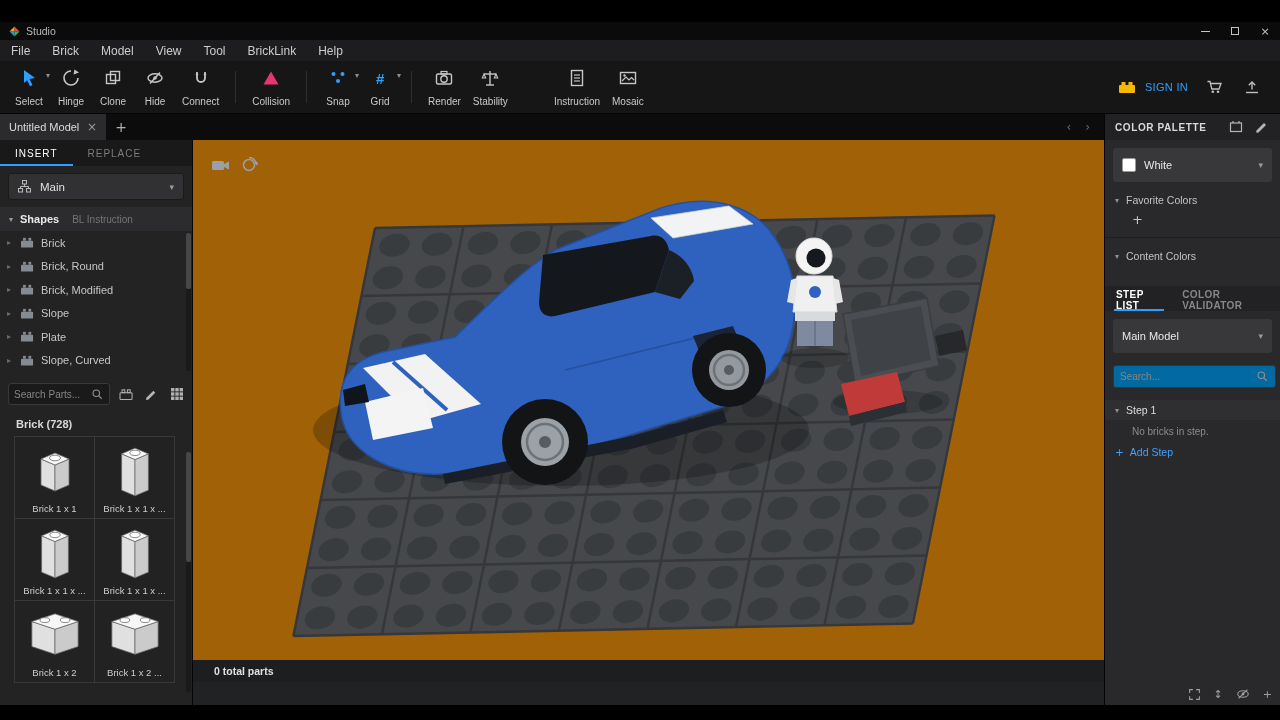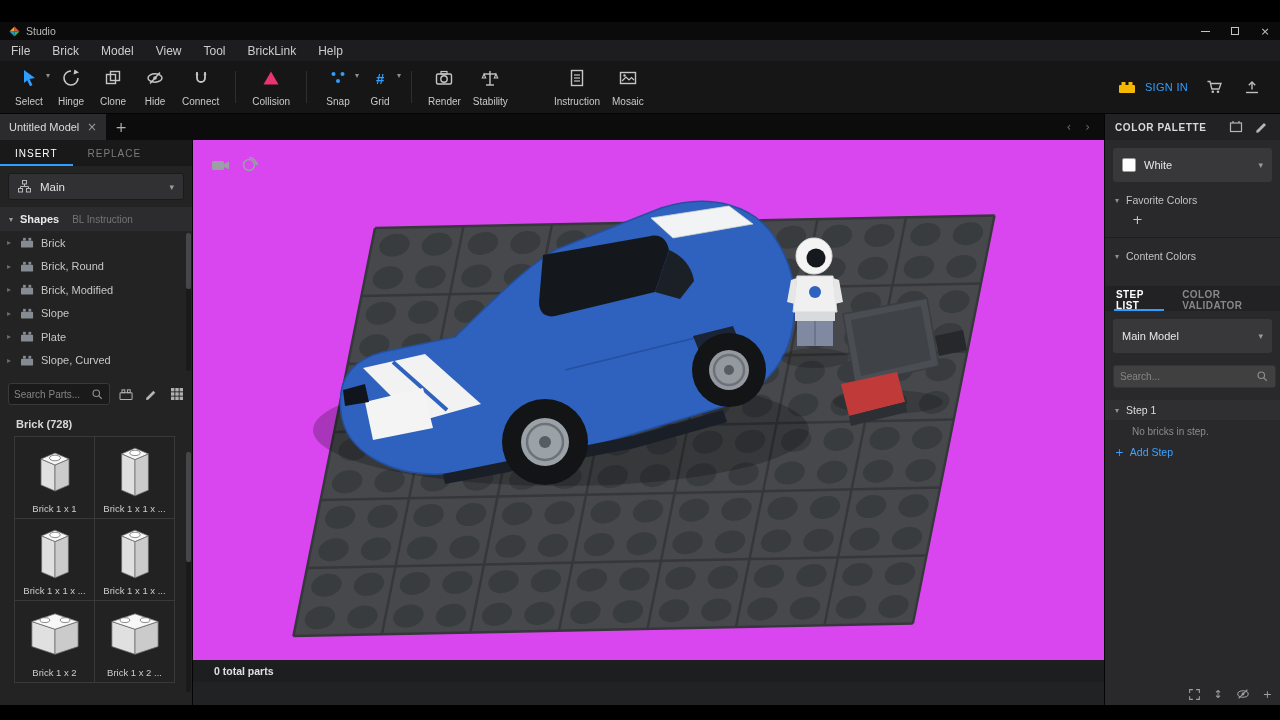--- a/index.html
+++ b/index.html
@@ -82,21 +82,21 @@
   .lp-section-title {padding:13px 0 6px 16px;font-size:11px;font-weight:bold;color:#d8d8d8}
   .lp-grid {margin-left:14px;width:161px;display:grid;grid-template-columns:80px 80px;
     grid-auto-rows:82px;border-top:1px solid #39393b;border-left:1px solid #39393b}
   .part-cell {border-right:1px solid #39393b;border-bottom:1px solid #39393b;background:#222223;
     display:flex;flex-direction:column;align-items:center;justify-content:flex-end;padding:4px 2px}
   .part-thumb {flex:1;display:flex;align-items:center;justify-content:center}
   .part-label {font-size:9.5px;color:#cdcdcd;white-space:nowrap;overflow:hidden;max-width:74px}
   .lp-grid-scroll {position:absolute;right:1px;top:312px;width:5px;height:240px;background:#1a1a1b;border-radius:2px}
   .lp-grid-thumb {position:absolute;left:0;top:0;width:5px;height:110px;background:#47474a;border-radius:2px}
 
-  .viewport {position:absolute;left:193px;right:176px;top:140px;bottom:15px;background:#d946ef;overflow:hidden}
+  .viewport {position:absolute;left:193px;right:176px;top:140px;bottom:15px;background:#a16207;overflow:hidden}
   .vp-scene {position:absolute;inset:0}
   .vp-tools {position:absolute;top:15px;left:17px;display:flex;gap:9px}
   .vp-toolbtn {width:20px;height:20px;display:flex;align-items:center;justify-content:center}
   .vp-status {position:absolute;left:0;right:0;bottom:23px;height:22px;background:#1d1e1f;
     display:flex;align-items:center;padding-left:21px}
   .vp-status-text {font-size:10.5px;font-weight:bold;color:#e0e0e0}
   .vp-strip {position:absolute;left:0;right:0;bottom:0;height:23px;background:#212224}
 
   .right-panel {position:absolute;left:1104px;right:0;top:140px;bottom:15px;background:#29292b;
     border-left:1px solid #050505}
@@ -107,21 +107,21 @@
   .rp-subhead {display:flex;align-items:center;gap:7px;padding:12px 10px 0}
   .rp-subhead-chev {font-size:8px;color:#8f8f8f}
   .rp-subhead-label {font-size:10.5px;color:#c2c2c2}
   .rp-plus {padding:6px 0 10px 27px;color:#c6c6c6;font-size:13px}
   .rp-sep {height:1px;background:#1e1e1f}
   .rp-tabs {margin-top:24px;height:25px;background:#222224;display:flex;align-items:flex-end;padding:0 9px}
   .rp-tab {display:flex;align-items:center;font-size:10px;font-weight:bold;letter-spacing:.4px;padding:0 2px}
   .rp-tab.active {color:#fff;box-shadow:inset 0 -2px 0 #2e9fff}
   .rp-tab.inactive {color:#878787;margin-left:16px}
   .rp-search {display:flex;align-items:center;gap:8px;padding:12px 8px 0}
-  .rp-input-wrap {flex:1;height:23px;background:#404040;border:1px solid #343436;border-radius:3px;
+  .rp-input-wrap {flex:1;height:23px;background:#0369a1;border:1px solid #343436;border-radius:3px;
     display:flex;align-items:center;padding:0 6px;gap:4px}
   .rp-step-row {margin-top:12px;height:20px;background:#2f2f31;display:flex;align-items:center;
     gap:7px;padding:0 10px}
   .rp-step-label {font-size:10.5px;color:#dedede}
   .rp-step-empty {padding:6px 0 0 27px;font-size:10px;color:#8b8b8b}
   .rp-add-step {padding:9px 10px 0;display:flex;align-items:center;gap:6px;color:#3fa2ff;font-size:10.5px}
   .rp-bottom {position:absolute;bottom:4px;right:8px;display:flex;align-items:center;gap:13px;
     color:#a0a0a0;font-size:11px}
 </style>
 </head>

